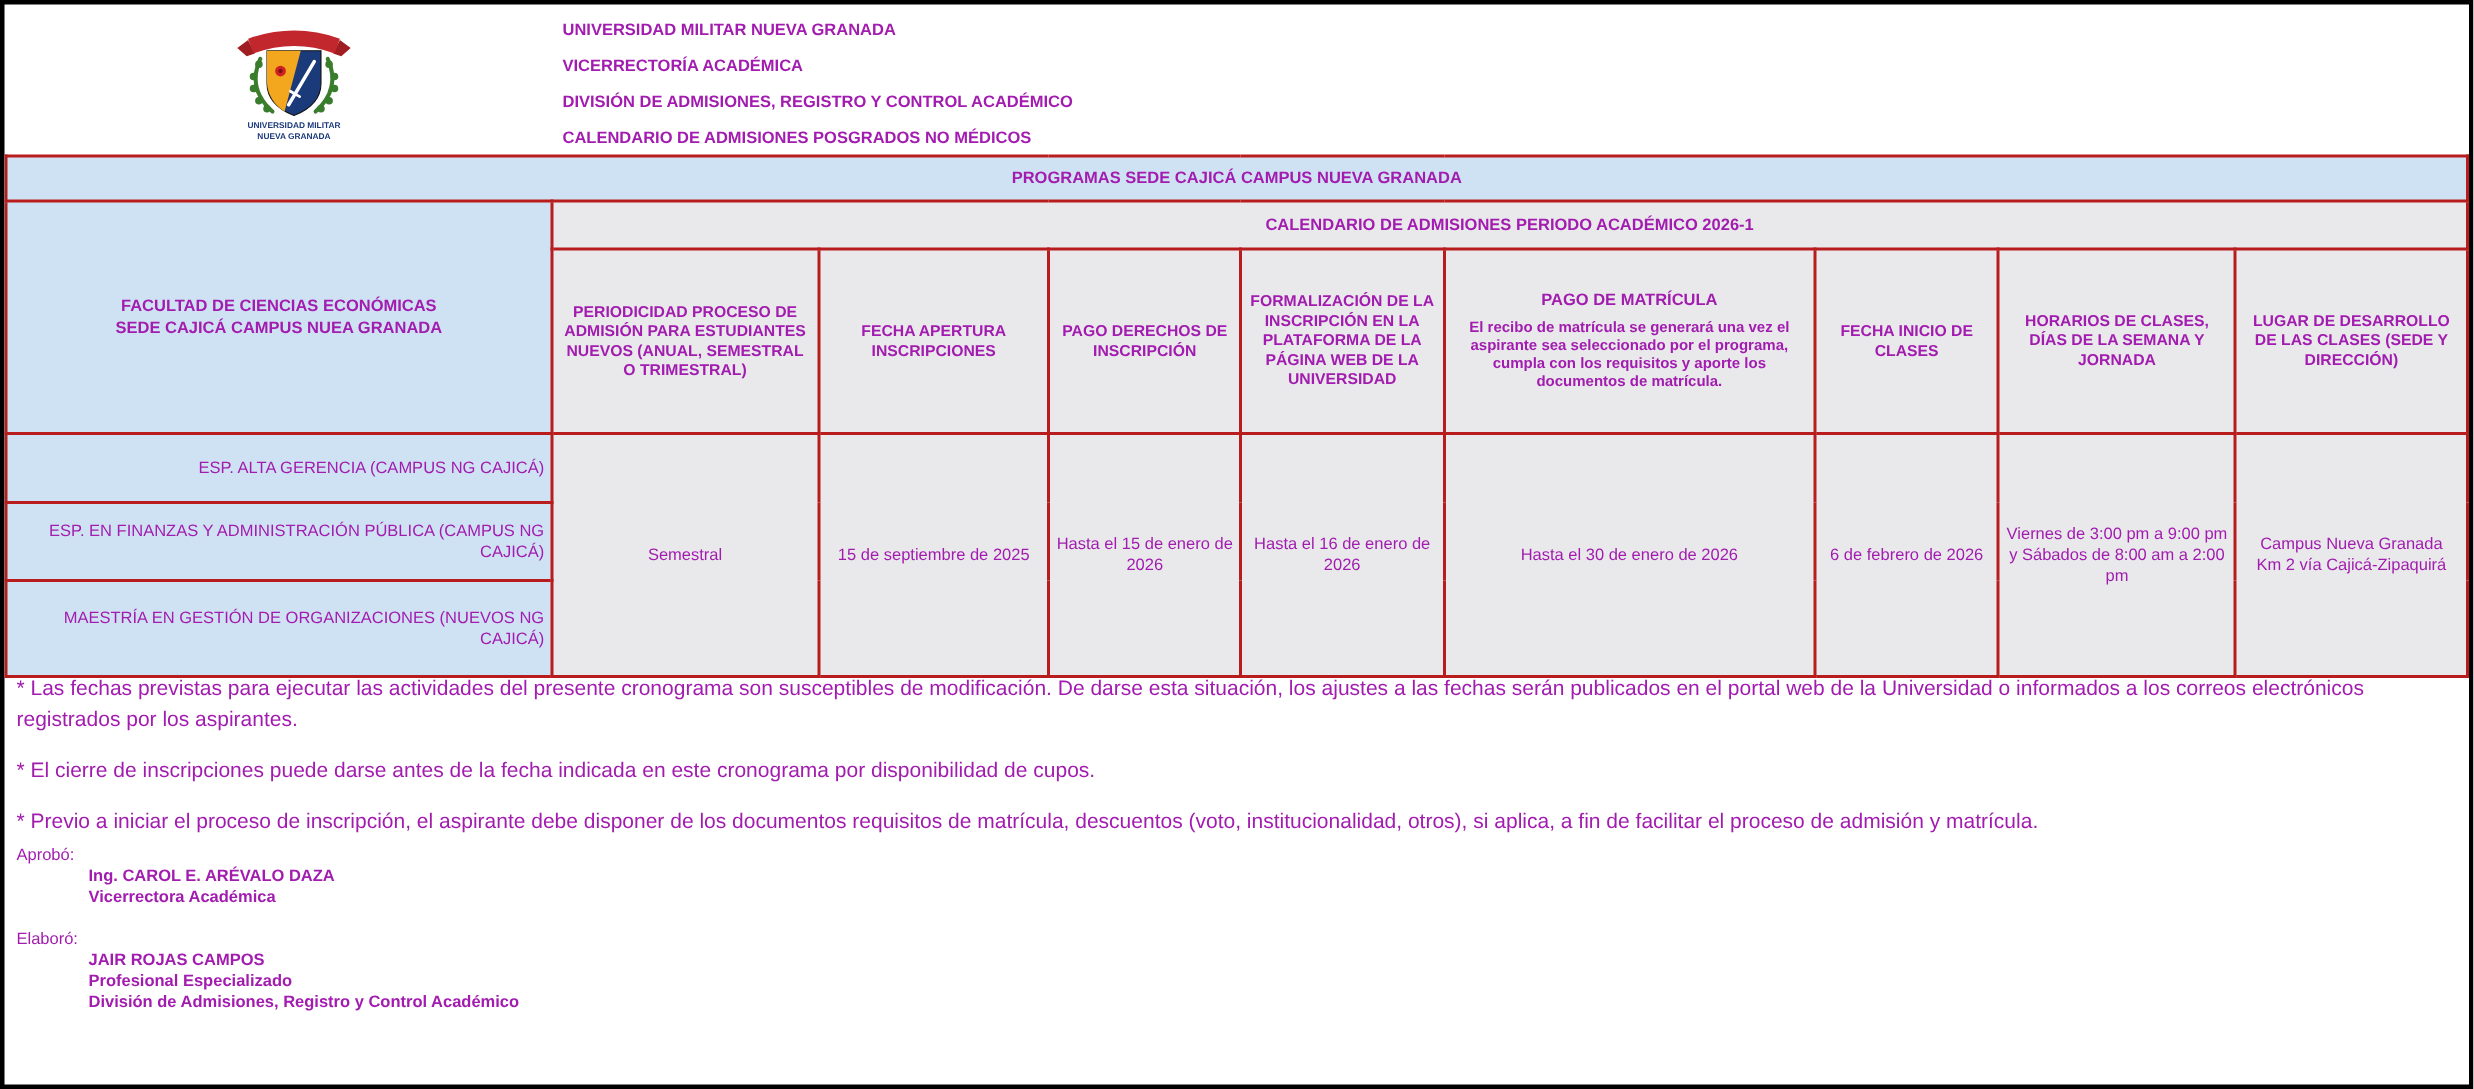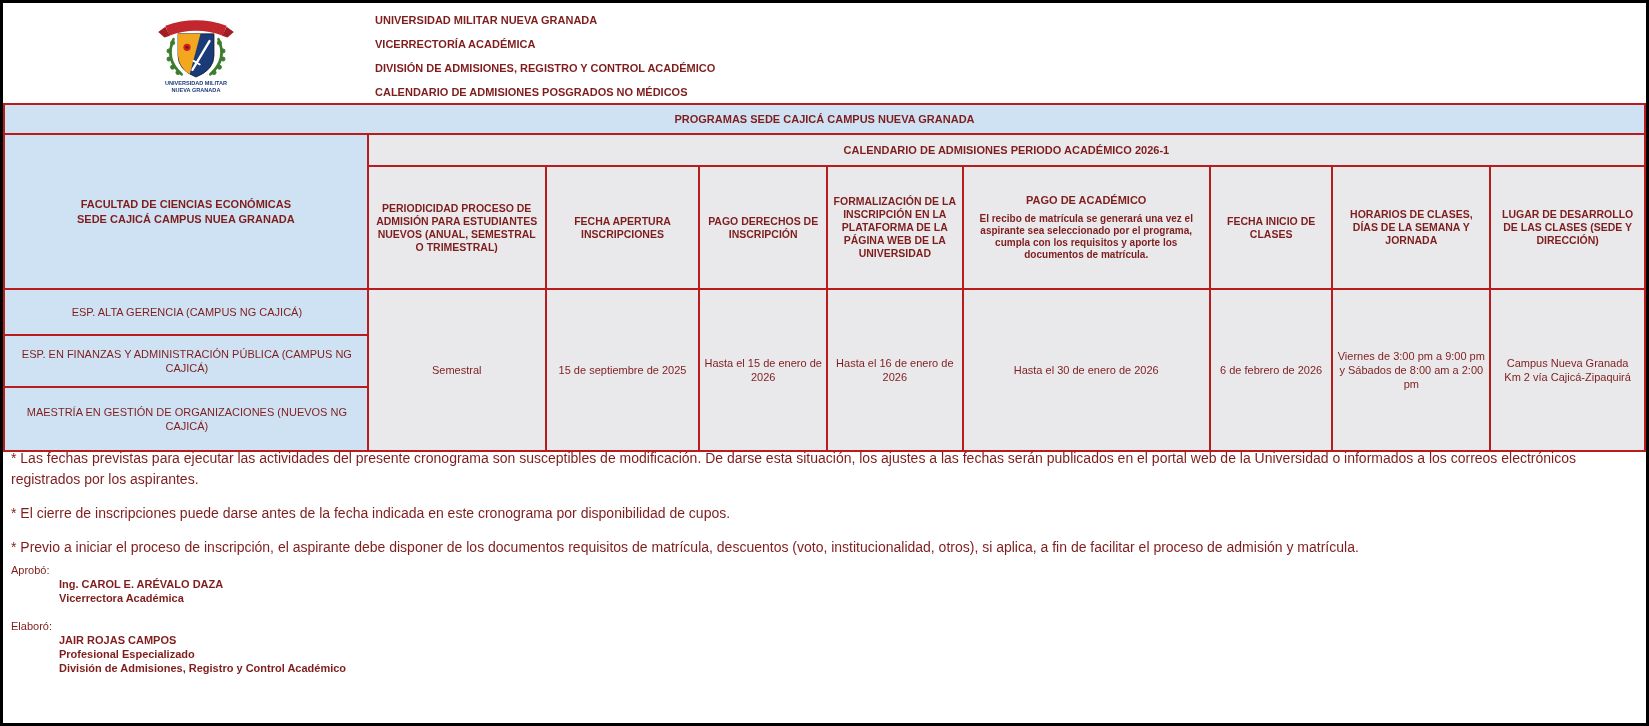--- a/index.html
+++ b/index.html
@@ -3,21 +3,21 @@
 <meta charset="utf-8">
 <style>
   html,body{margin:0;padding:0;background:#ffffff;}
   .page{
     position:relative;
     width:1649px;height:726px;
     box-sizing:border-box;
     border:3px solid #000;
     background:#fff;
     font-family:"Liberation Sans", sans-serif;
-    color:#7f1d1d;
+    color:#a21caf;
     overflow:hidden;
   }
   
   .logo{position:absolute;left:148px;top:8px;width:90px;height:88px;}
   .letterhead-lines{
     position:absolute;left:372px;top:10px;
     display:flex;flex-direction:column;gap:10px;
   }
   .letterhead-lines div{
     font-size:11px;font-weight:bold;line-height:14px;white-space:nowrap;
@@ -37,21 +37,21 @@
     white-space:pre-line;line-height:15px;
   }
   th.period{height:32px;font-size:11px;font-weight:bold;text-align:center;vertical-align:middle;}
   tr.colheads{height:123px;}
   tr.colheads th{
     font-size:10.5px;font-weight:bold;text-align:center;vertical-align:middle;line-height:13px;
   }
   th .pago-title{font-size:11px;font-weight:bold;margin-bottom:6px;}
   th .pago-note{font-size:10px;font-weight:bold;line-height:12px;}
   td.program{
-    font-size:11px;text-align:center;vertical-align:middle;line-height:14px;padding-left:6px;
+    font-size:11px;text-align:right;vertical-align:middle;line-height:14px;padding-left:6px;
   }
   td.datacell{
     font-size:11px;text-align:center;vertical-align:middle;line-height:14px;white-space:pre-line;
   }
   tr.r1{height:46px;} tr.r2{height:52px;} tr.r3{height:64px;}
   
   .considerations{position:absolute;left:0;top:432px;width:100%;box-sizing:border-box;padding:0 8px;}
   .considerations h2{
     margin:0;font-size:14px;font-weight:bold;line-height:18px;
   }
@@ -133,21 +133,21 @@
         <th class="blue faculty" rowspan="2">FACULTAD DE CIENCIAS ECONÓMICAS
 SEDE CAJICÁ CAMPUS NUEA GRANADA</th>
         <th class="gray period" colspan="8">CALENDARIO DE ADMISIONES PERIODO ACADÉMICO 2026-1</th>
       </tr>
       <tr class="colheads">
         <th class="gray">PERIODICIDAD PROCESO DE ADMISIÓN PARA ESTUDIANTES NUEVOS (ANUAL, SEMESTRAL O TRIMESTRAL)</th>
         <th class="gray">FECHA APERTURA INSCRIPCIONES</th>
         <th class="gray">PAGO DERECHOS DE INSCRIPCIÓN</th>
         <th class="gray">FORMALIZACIÓN DE LA INSCRIPCIÓN EN LA PLATAFORMA DE LA PÁGINA WEB DE LA UNIVERSIDAD</th>
         <th class="gray">
-          <div class="pago-title">PAGO DE ACADÉMICO</div>
+          <div class="pago-title">PAGO DE MATRÍCULA</div>
           <div class="pago-note">El recibo de matrícula se generará una vez el aspirante sea seleccionado por el programa, cumpla con los requisitos y aporte los documentos de matrícula.</div>
         </th>
         <th class="gray">FECHA INICIO DE CLASES</th>
         <th class="gray">HORARIOS DE CLASES, DÍAS DE LA SEMANA Y JORNADA</th>
         <th class="gray">LUGAR DE DESARROLLO DE LAS CLASES (SEDE Y DIRECCIÓN)</th>
       </tr>
       <tr class="r1">
         <td class="blue program">ESP. ALTA GERENCIA (CAMPUS NG CAJICÁ)</td>
         <td class="gray datacell" rowspan="3">Semestral</td>
         <td class="gray datacell" rowspan="3">15 de septiembre de 2025</td>

